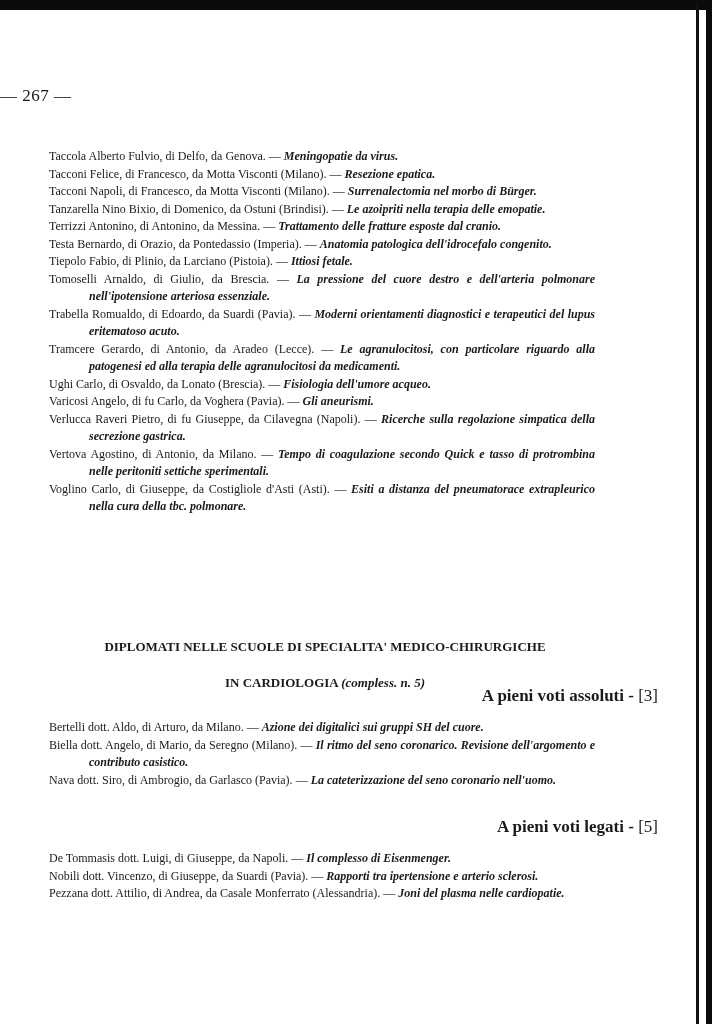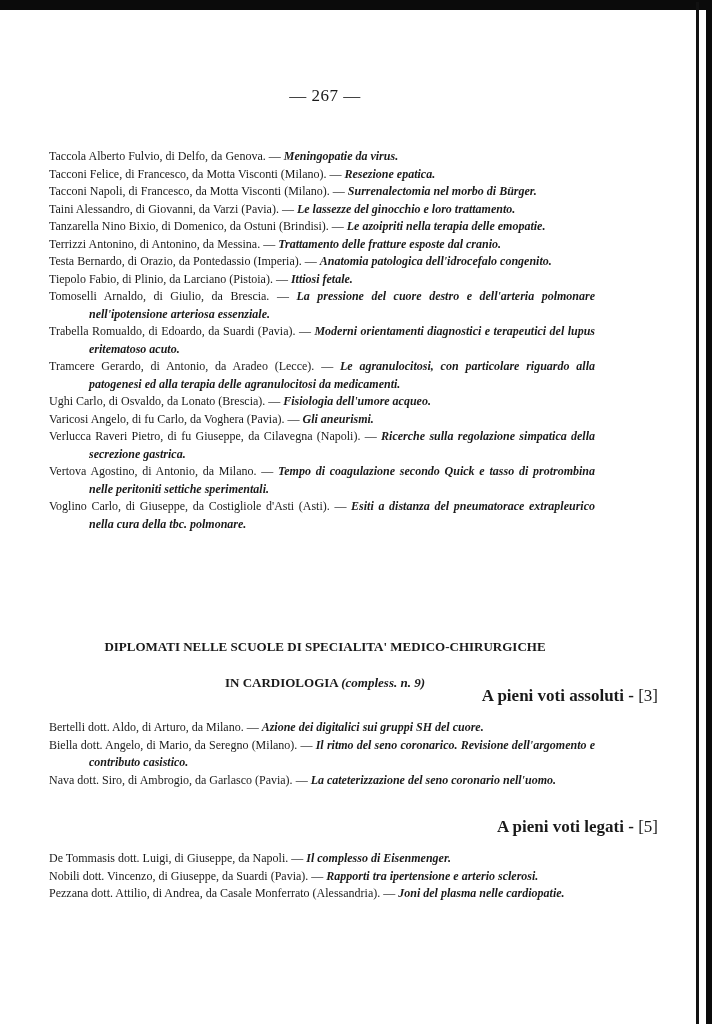--- a/index.html
+++ b/index.html
@@ -6,21 +6,21 @@
   body {
     width: 712px; height: 1024px; position: relative; overflow: hidden;
     background: #ffffff;
     font-family: "Liberation Serif", "DejaVu Serif", serif;
     color: #1a1a1a;
   }
   .top-strip { position: absolute; left: 0; top: 0; width: 712px; height: 10px; background: #0b0b0b; }
   .right-rule { position: absolute; top: 2px; left: 696px; width: 3px; height: 1022px; background: #111; }
   .right-dark { position: absolute; top: 0; left: 706px; width: 6px; height: 1024px; background: #0b0b0b; }
   .page-number {
-    position: absolute; top: 86px; left: 0; width: 650px; text-align: center;
+    position: absolute; top: 86px; left: 0; width: 650px; text-align: left;
     font-size: 17px; letter-spacing: 0.5px;
   }
   .block { position: absolute; left: 49px; width: 546px; }
   .entry {
     font-size: 12px; line-height: 17.5px; text-align: justify;
     padding-left: 40px; text-indent: -40px; margin: 0;
   }
   .entry .title { font-style: italic; font-weight: bold; }
   .entry .sep { }
   .heading {
@@ -37,40 +37,39 @@
 <div class="top-strip"></div>
 <div class="right-rule"></div>
 <div class="right-dark"></div>
 
 <div class="page-number">— 267 —</div>
 
 <div class="block" style="top:148px;" id="list-main">
     <p class="entry"><span>Taccola Alberto Fulvio, di Delfo, da Genova.</span> <span class="sep">—</span> <span class="title">Meningopatie da virus.</span></p>
     <p class="entry"><span>Tacconi Felice, di Francesco, da Motta Visconti (Milano).</span> <span class="sep">—</span> <span class="title">Resezione epatica.</span></p>
     <p class="entry"><span>Tacconi Napoli, di Francesco, da Motta Visconti (Milano).</span> <span class="sep">—</span> <span class="title">Surrenalectomia nel morbo di Bürger.</span></p>
-    <p class="entry"><span>Taini Alessandro, di Giovanni, da Varzi (Pavia).</span> <span class="sep">—</span> <span class="title">Le lassezze del ginocchio e loro trattamento.</span></p>
     <p class="entry"><span>Tanzarella Nino Bixio, di Domenico, da Ostuni (Brindisi).</span> <span class="sep">—</span> <span class="title">Le azoipriti nella terapia delle emopatie.</span></p>
     <p class="entry"><span>Terrizzi Antonino, di Antonino, da Messina.</span> <span class="sep">—</span> <span class="title">Trattamento delle fratture esposte dal cranio.</span></p>
     <p class="entry"><span>Testa Bernardo, di Orazio, da Pontedassio (Imperia).</span> <span class="sep">—</span> <span class="title">Anatomia patologica dell'idrocefalo congenito.</span></p>
     <p class="entry"><span>Tiepolo Fabio, di Plinio, da Larciano (Pistoia).</span> <span class="sep">—</span> <span class="title">Ittiosi fetale.</span></p>
     <p class="entry"><span>Tomoselli Arnaldo, di Giulio, da Brescia.</span> <span class="sep">—</span> <span class="title">La pressione del cuore destro e dell'arteria polmonare nell'ipotensione arteriosa essenziale.</span></p>
     <p class="entry"><span>Trabella Romualdo, di Edoardo, da Suardi (Pavia).</span> <span class="sep">—</span> <span class="title">Moderni orientamenti diagnostici e terapeutici del lupus eritematoso acuto.</span></p>
     <p class="entry"><span>Tramcere Gerardo, di Antonio, da Aradeo (Lecce).</span> <span class="sep">—</span> <span class="title">Le agranulocitosi, con particolare riguardo alla patogenesi ed alla terapia delle agranulocitosi da medicamenti.</span></p>
     <p class="entry"><span>Ughi Carlo, di Osvaldo, da Lonato (Brescia).</span> <span class="sep">—</span> <span class="title">Fisiologia dell'umore acqueo.</span></p>
     <p class="entry"><span>Varicosi Angelo, di fu Carlo, da Voghera (Pavia).</span> <span class="sep">—</span> <span class="title">Gli aneurismi.</span></p>
     <p class="entry"><span>Verlucca Raveri Pietro, di fu Giuseppe, da Cilavegna (Napoli).</span> <span class="sep">—</span> <span class="title">Ricerche sulla regolazione simpatica della secrezione gastrica.</span></p>
     <p class="entry"><span>Vertova Agostino, di Antonio, da Milano.</span> <span class="sep">—</span> <span class="title">Tempo di coagulazione secondo Quick e tasso di protrombina nelle peritoniti settiche sperimentali.</span></p>
     <p class="entry"><span>Voglino Carlo, di Giuseppe, da Costigliole d'Asti (Asti).</span> <span class="sep">—</span> <span class="title">Esiti a distanza del pneumatorace extrapleurico nella cura della tbc. polmonare.</span></p>
   </div>
 
 <div class="heading" style="top:614px;">DIPLOMATI NELLE SCUOLE DI SPECIALITA' MEDICO-CHIRURGICHE</div>
 
 <div class="heading" style="top:650px;">
   <span>IN CARDIOLOGIA</span>
-  <span class="it">(compless. n. 9)</span>
+  <span class="it">(compless. n. 5)</span>
 </div>
 
 <div class="sub" style="top:686px;">
   <span>A pieni voti assoluti -</span>
   <span class="bracket">[3]</span>
 </div>
 
 <div class="block" style="top:719px;" id="list-assoluti">
     <p class="entry"><span>Bertelli dott. Aldo, di Arturo, da Milano.</span> <span class="sep">—</span> <span class="title">Azione dei digitalici sui gruppi SH del cuore.</span></p>
     <p class="entry"><span>Biella dott. Angelo, di Mario, da Seregno (Milano).</span> <span class="sep">—</span> <span class="title">Il ritmo del seno coronarico. Revisione dell'argomento e contributo casistico.</span></p>

